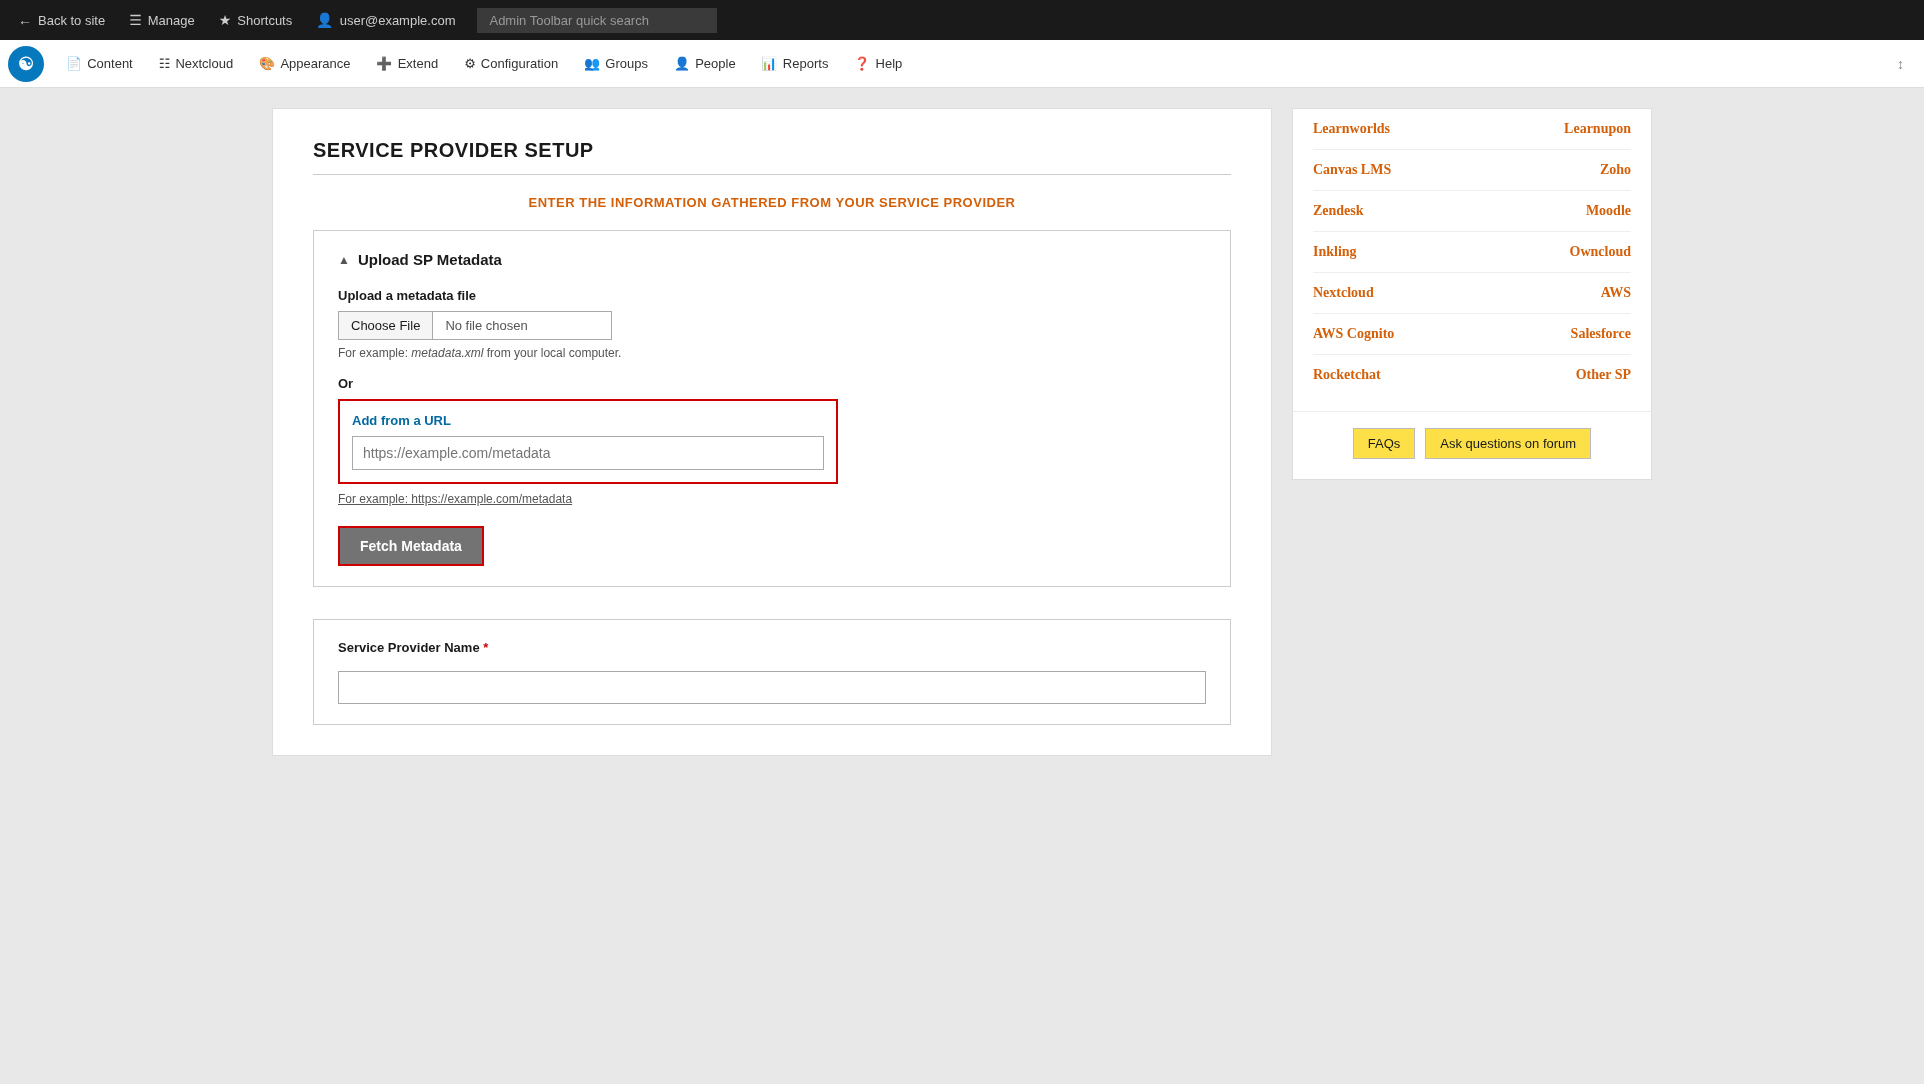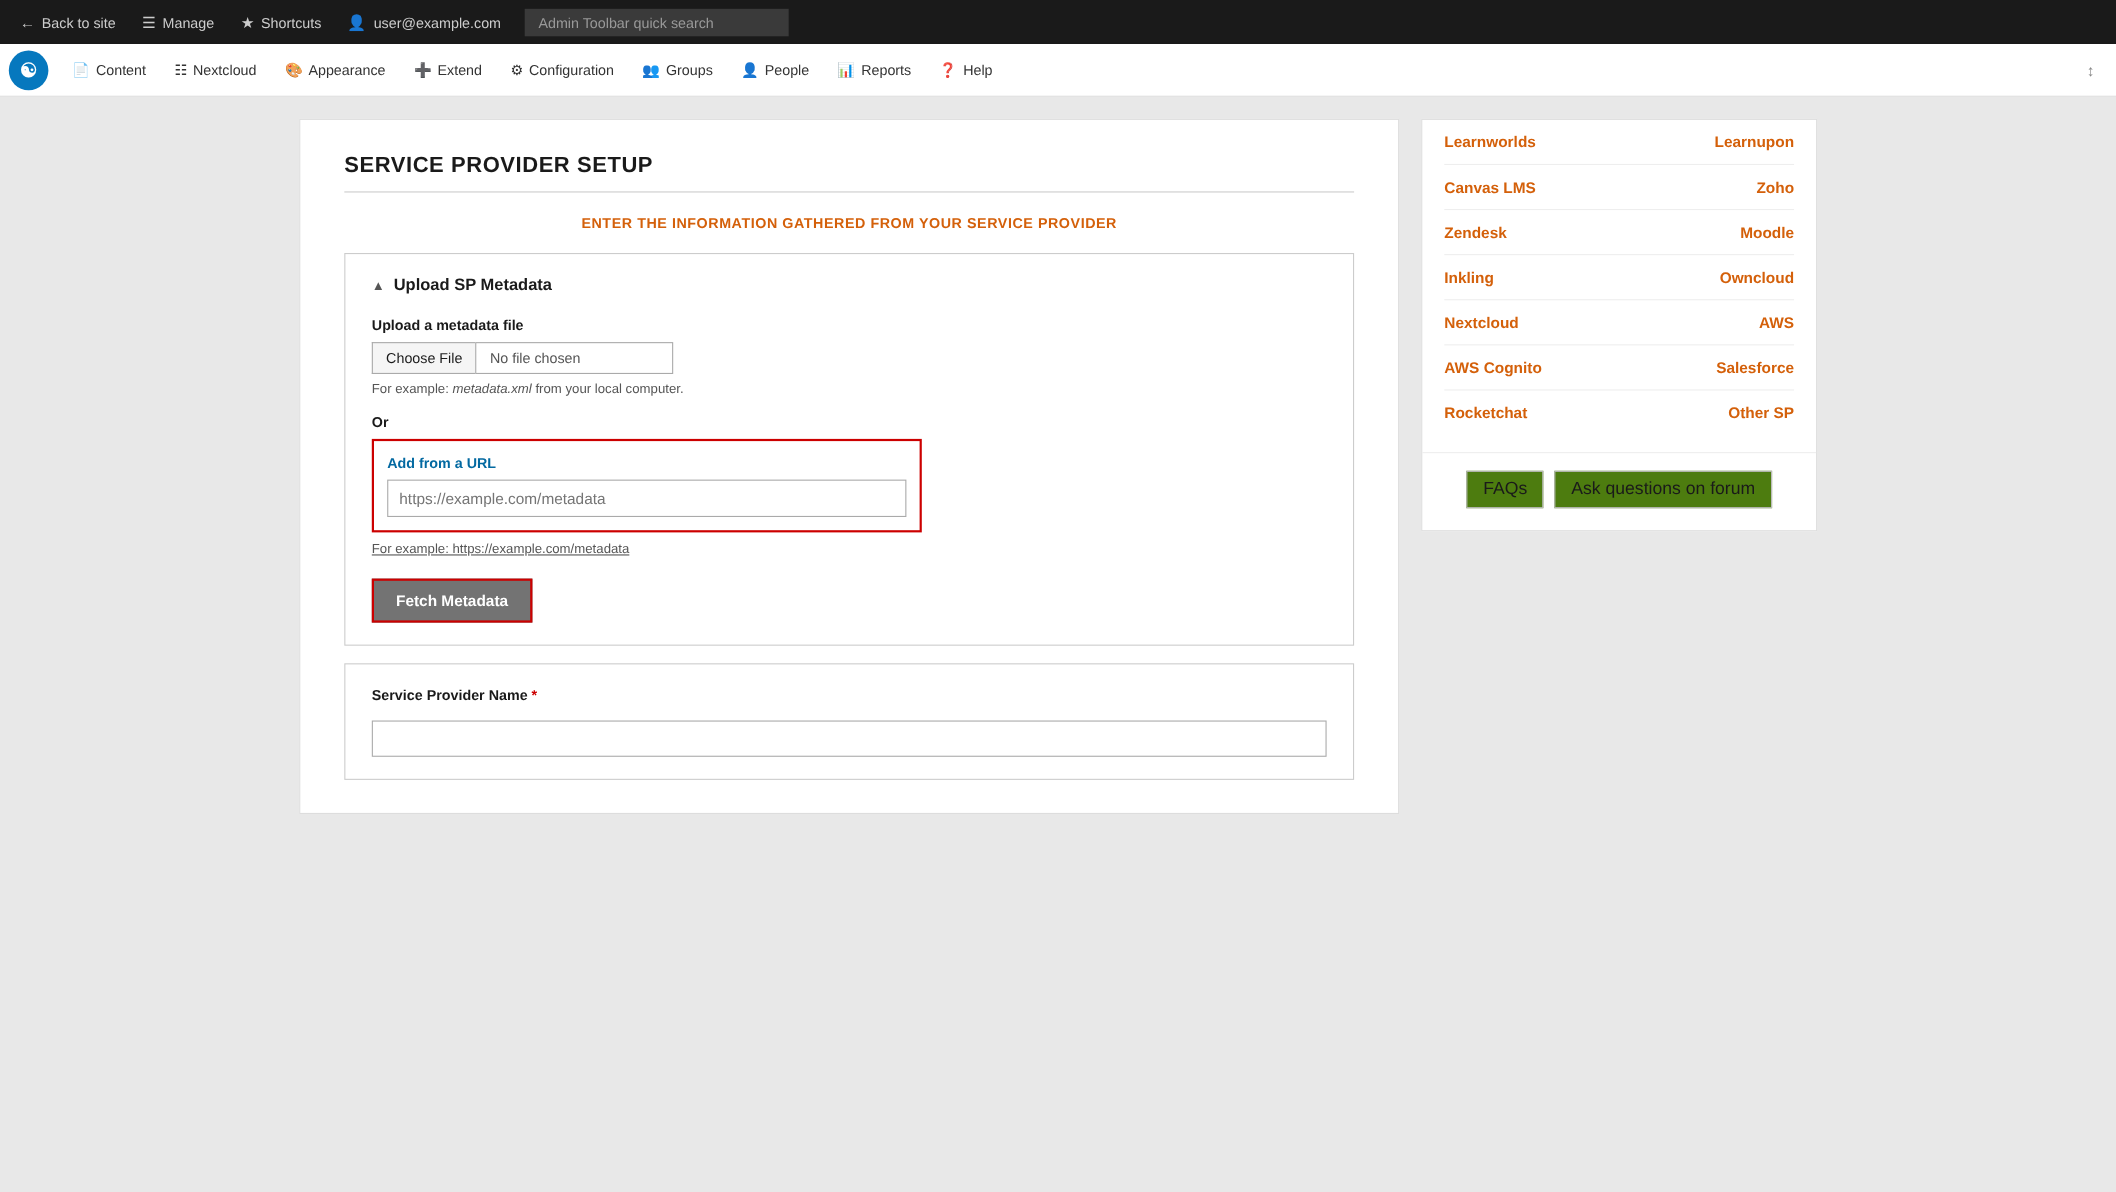--- a/index.html
+++ b/index.html
@@ -230,20 +230,21 @@
       background: #f0f0f0;
       padding: 14px 20px;
       font-size: 15px;
       font-weight: bold;
       color: #1a1a1a;
       text-align: center;
       border-bottom: 1px solid #ddd;
     }
     .sidebar-links {
       padding: 0 20px;
+      font-family: Liberation Serif, serif;
     }
     .sidebar-link-row {
       display: flex;
       justify-content: space-between;
       padding: 12px 0;
       border-bottom: 1px solid #eee;
     }
     .sidebar-link-row:last-of-type { border-bottom: none; }
     .sidebar-link {
       color: #d4600a;
@@ -255,24 +256,24 @@
     .sidebar-actions {
       display: flex;
       gap: 10px;
       justify-content: center;
       margin-top: 16px;
       padding: 0 20px;
       border-top: 1px solid #eee;
       padding-top: 16px;
     }
     .sidebar-action-btn {
-      background: #4d7c0f;
+      background: #fde047;
       border: 1px solid #bbb;
       padding: 7px 14px;
-      font-size: 16px;
+      font-size: 13px;
       cursor: pointer;
       color: #1a1a1a;
     }
   </style>
 </head>
 <body>
 
 <div class="admin-toolbar">
   <div class="toolbar-item">
     <span class="icon">←</span>
@@ -365,21 +366,21 @@
           <div class="url-section-label">Add from a URL</div>
           <input class="url-input" type="text" placeholder="https://example.com/metadata" style="">
         </div>
         <div class="hint-text" style="margin-top:8px;text-decoration:underline;">
           <span>For example: https://example.com/metadata</span>
         </div>
 
         <button class="fetch-btn">Fetch Metadata</button>
       </div>
 
-      <div class="section" style="margin-top:16px;">
+      <div class="section" style="margin-top:32px;">
         <div class="field-label">
           <span>Service Provider Name</span>
           <span class="required"> *</span>
         </div>
         <input class="sp-name-field" type="text" style="">
       </div>
     </div>
 
     <div class="sidebar">
       <div class="sidebar-card">

